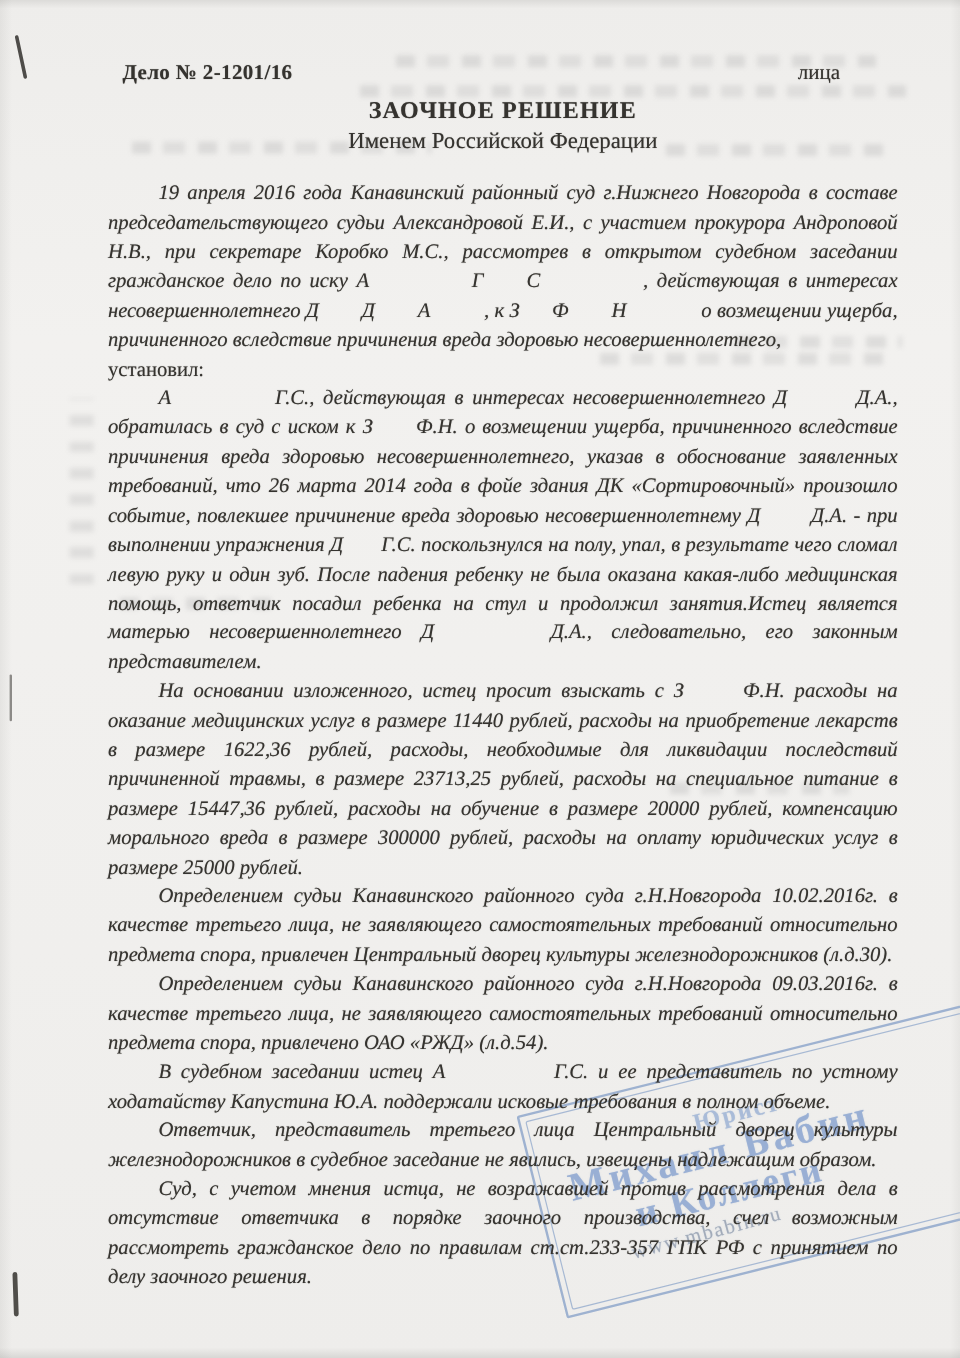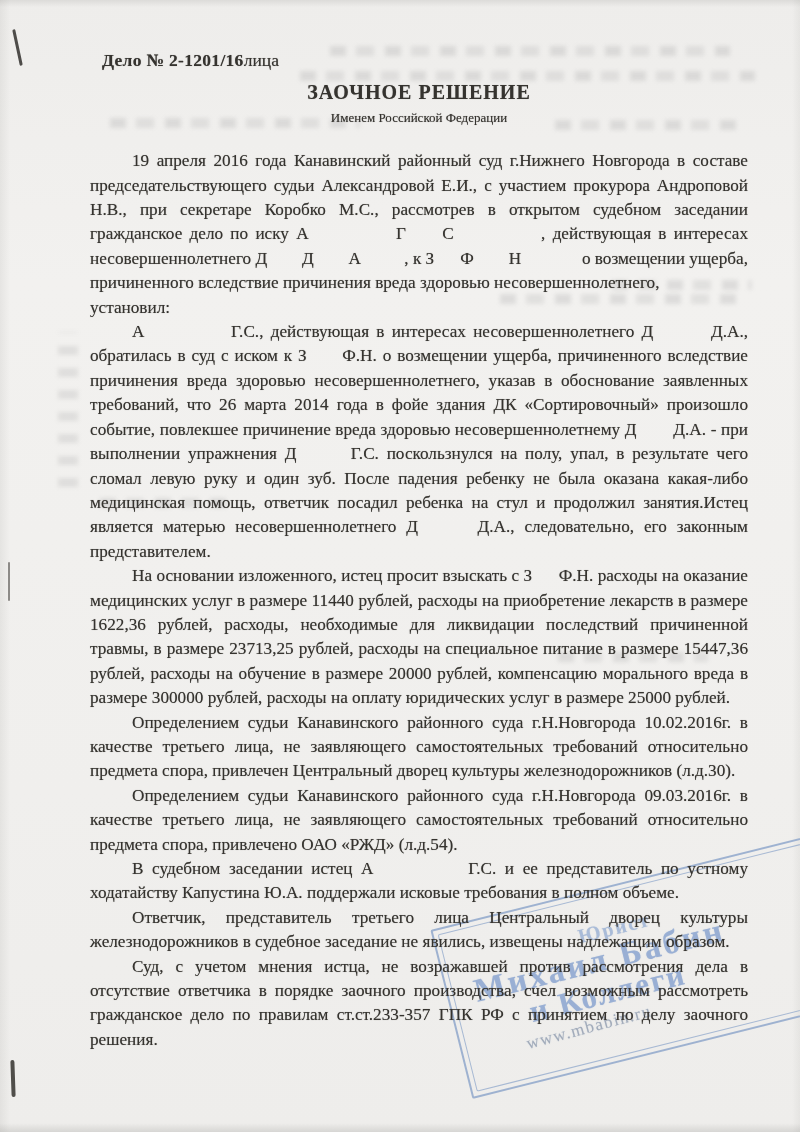--- a/index.html
+++ b/index.html
@@ -24,31 +24,31 @@
 
   .content {
     position: relative; z-index: 2;
     margin-left: 90px; width: 658px;
     color: #35332f;
     font-size: 17.2px; line-height: 24.4px;
     text-shadow: 0 0 0.8px rgba(55,53,48,0.55);
     text-align: justify;
   }
   .header-row {
-    display: flex; 
+    display: flex; justify-content: space-between;
     padding: 48px 48px 0 12px;
     font-size: 17.5px;
   }
   .case-number { font-weight: 700; letter-spacing: 0.3px; }
   .doc-title {
     margin-top: 8px;
     text-align: center; font-weight: 700; font-size: 20px; letter-spacing: 1px;
   }
-  .doc-subtitle { text-align: center; font-size: 13px; margin-top: 1px; }
-  p.para { margin: 0; text-indent: 42px; }
+  .doc-subtitle { text-align: center; font-size: 19px; margin-top: 1px; }
+  p.para { margin: 0; text-indent: 42px; font-style: italic; }
   p.intro { margin-top: 19px; }
   .marker { }
 
   
   .mark { position: absolute; z-index: 3; border-radius: 2px; }
   .mark-top-left { left: 16px; top: 29px; width: 3px; height: 37px; background: #4e4c49; transform: rotate(-12deg); }
   .mark-mid-left { left: 8px; top: 562px; width: 2px; height: 39px; background: #8c8a87; }
   .mark-bottom-left { left: 11px; top: 1060px; width: 4px; height: 37px; background: #504e4a; transform: rotate(-2deg); }
 
   

